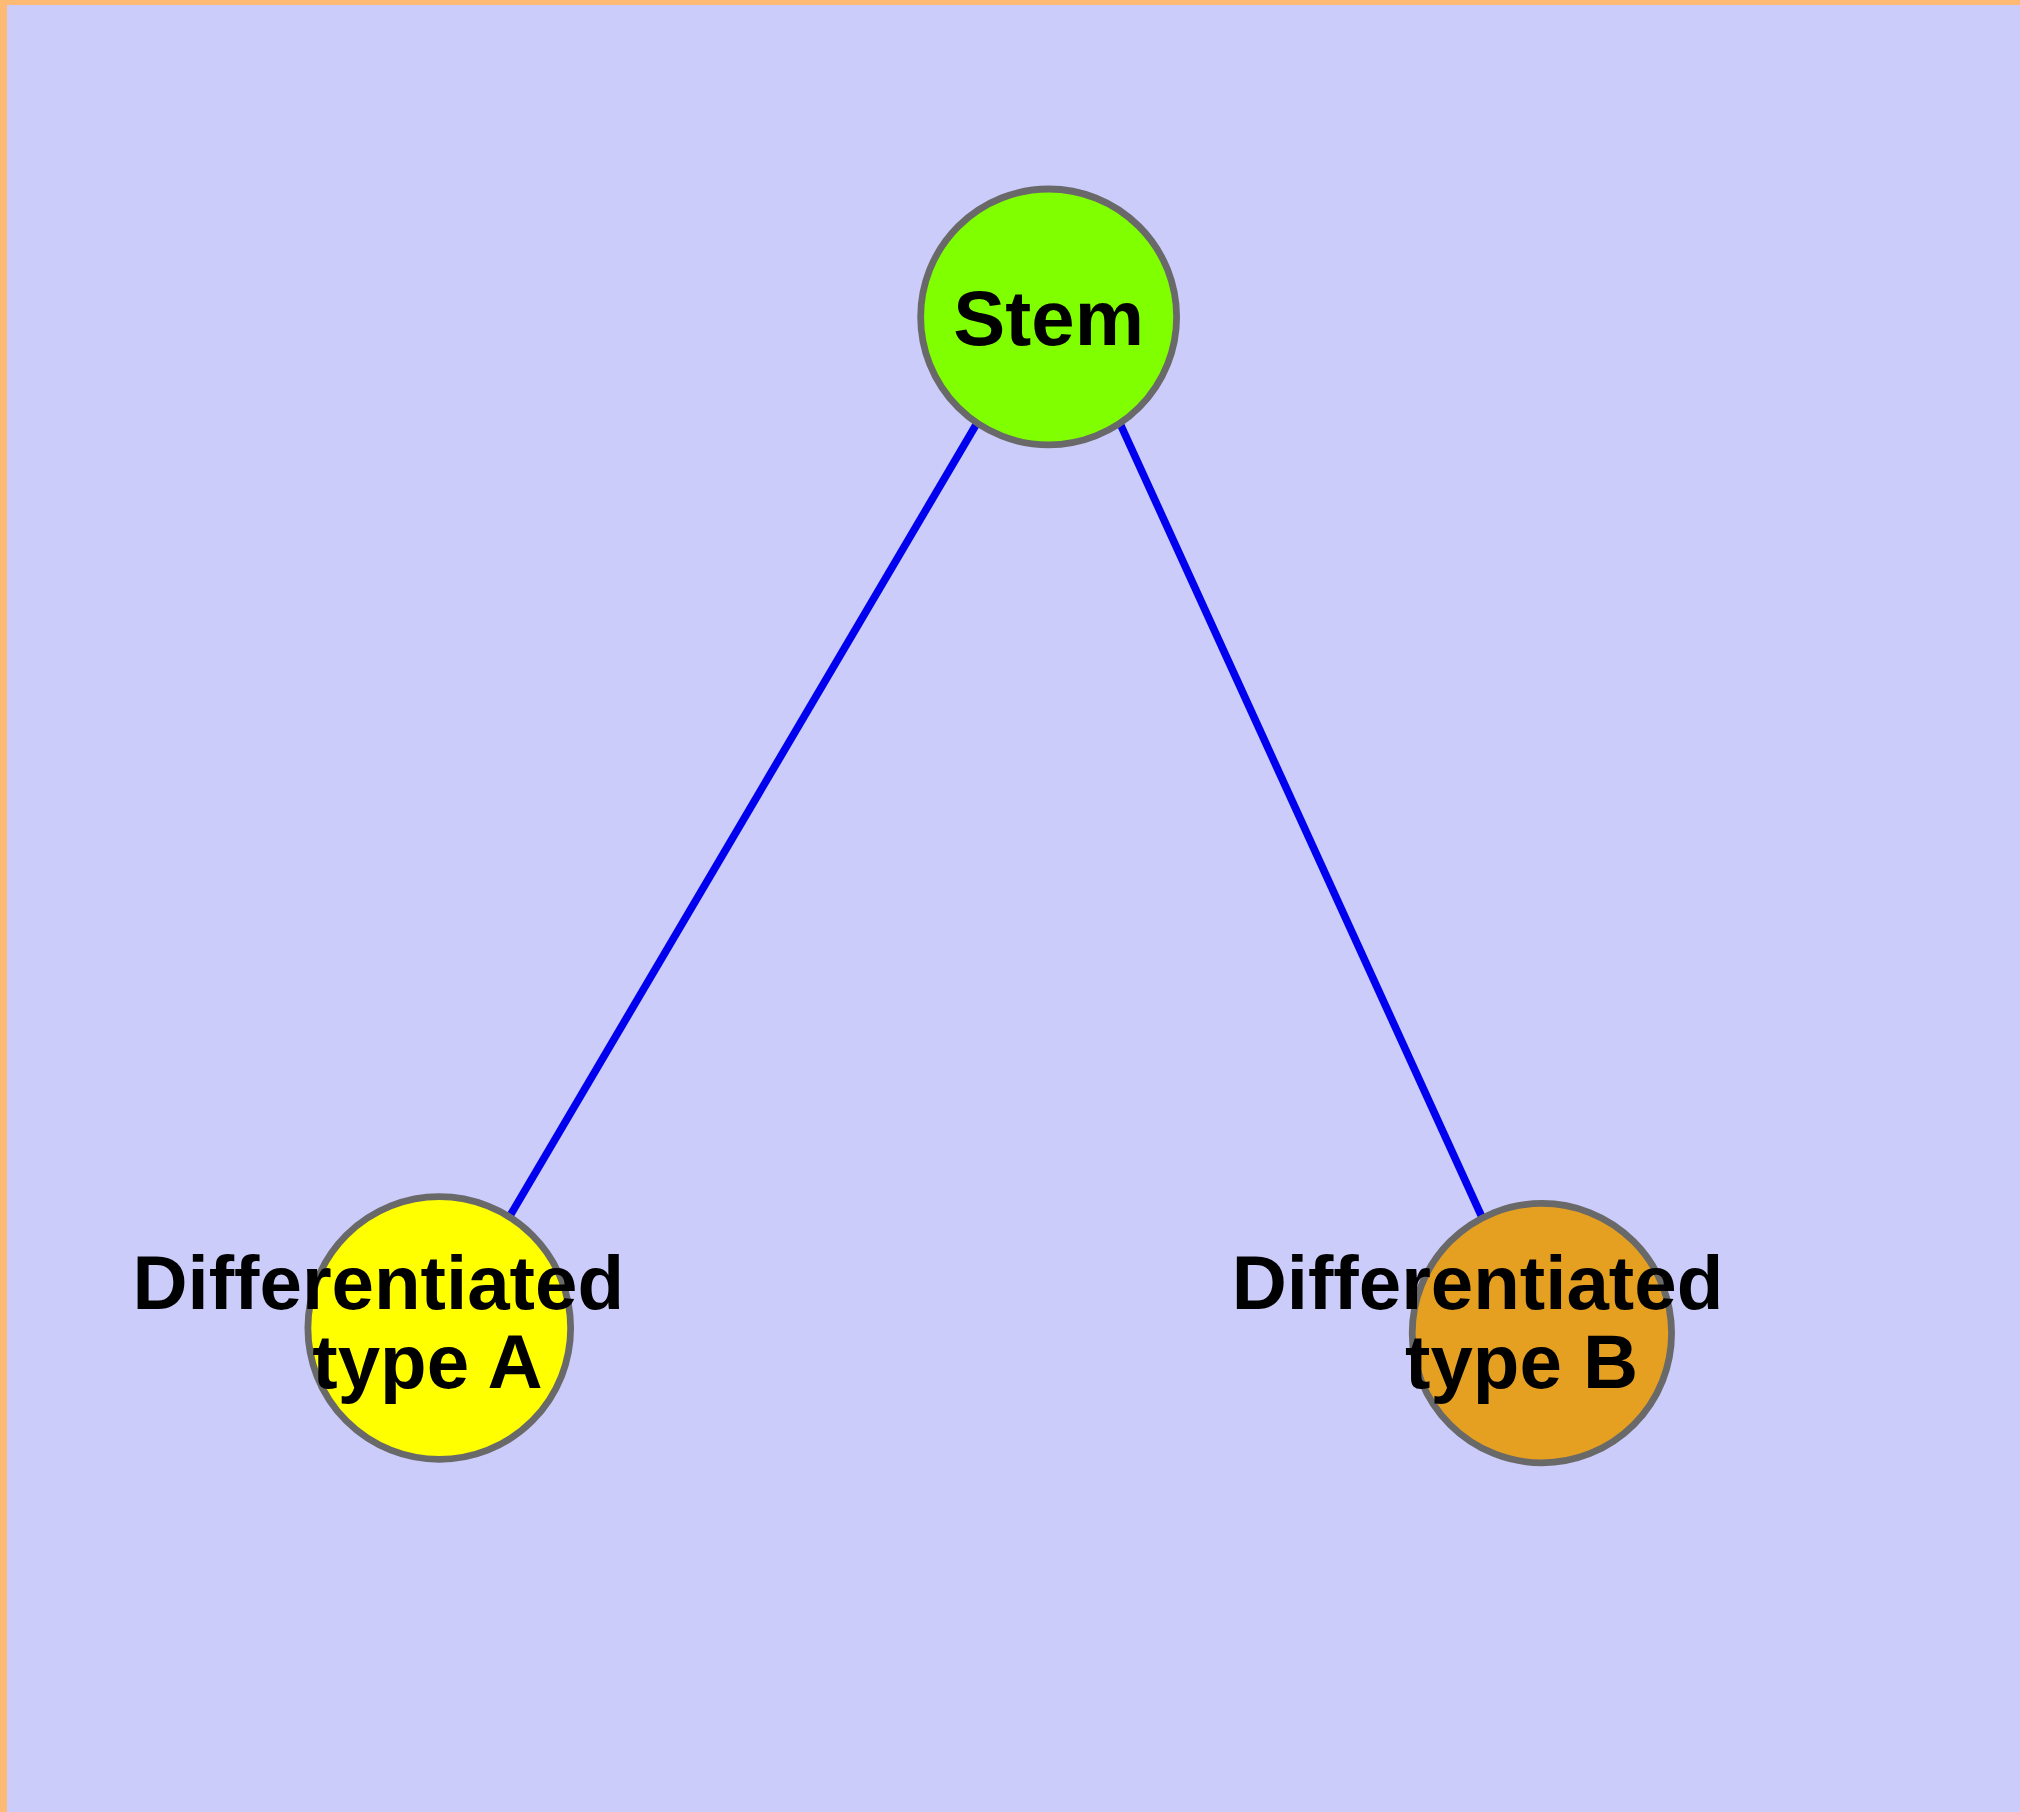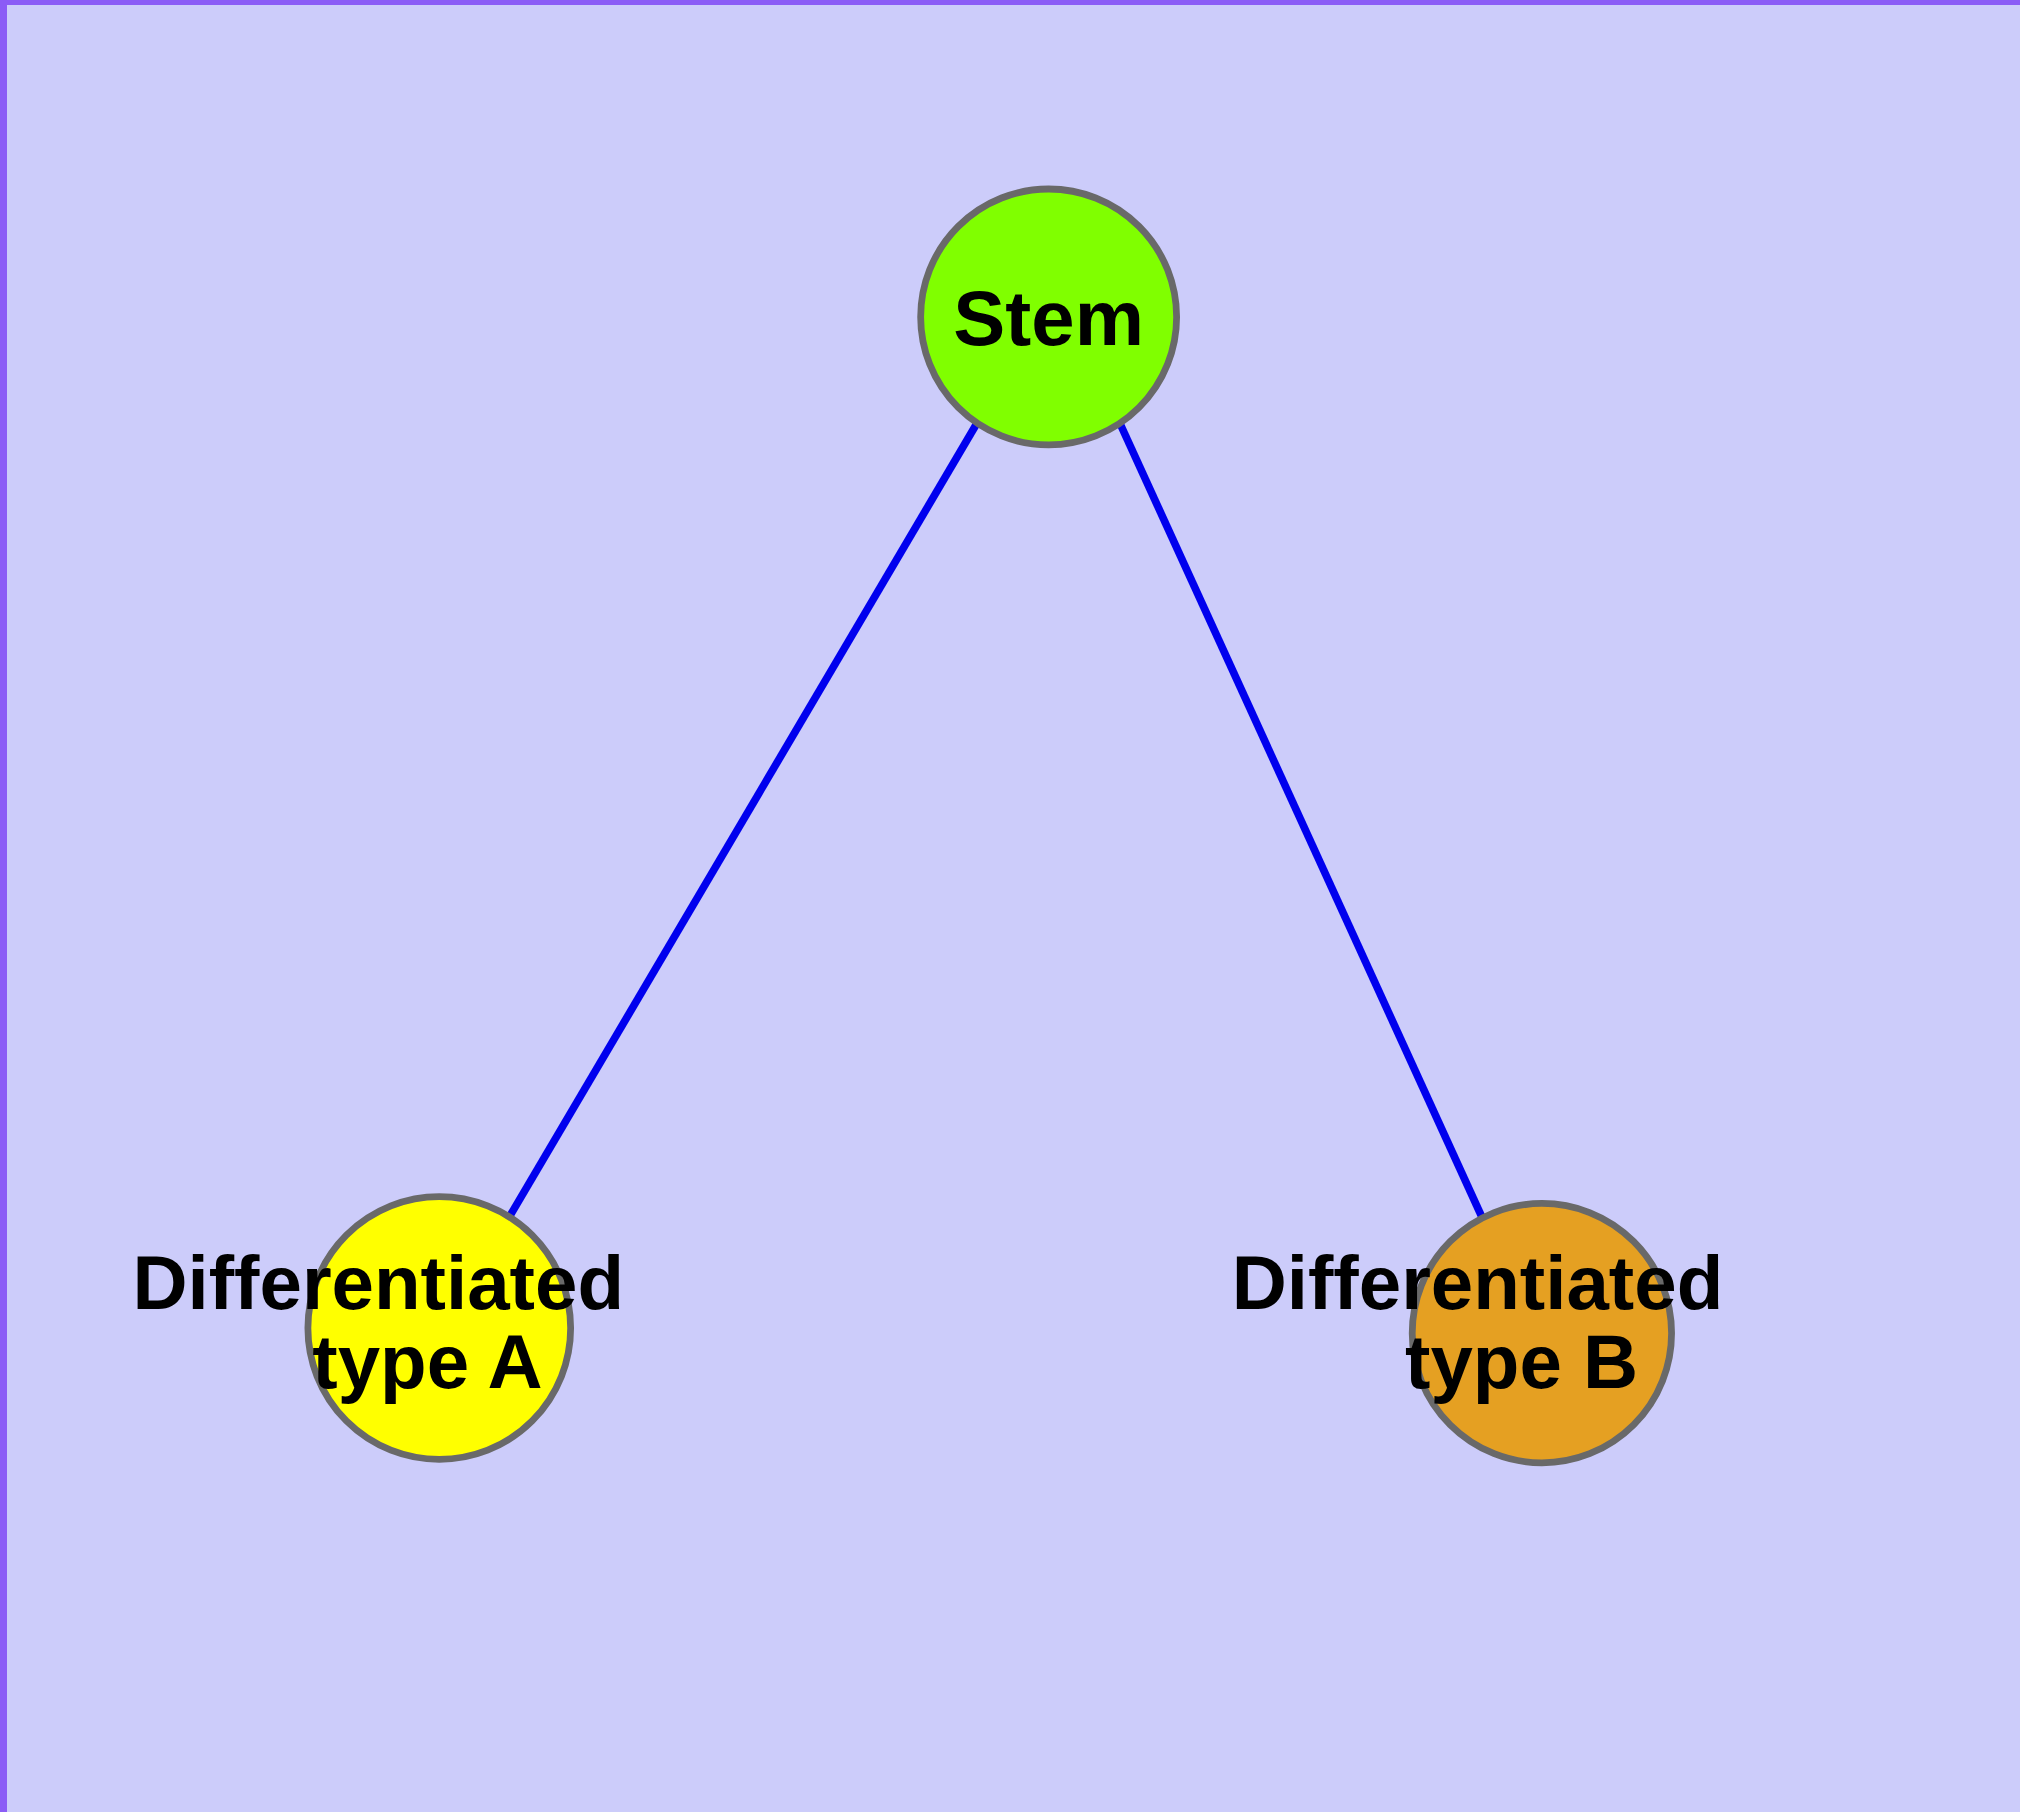--- a/index.html
+++ b/index.html
@@ -4,21 +4,21 @@
 <style>
   html, body {
     margin: 0;
     padding: 0;
     background: #ffffff;
   }
   #stage {
     position: relative;
     width: 2021px;
     height: 1812px;
-    background: #8b5cf6;
+    background: #fdba74;
     overflow: hidden;
     font-family: "Liberation Sans", sans-serif;
   }
   #canvas {
     position: absolute;
     left: 6.8px;
     top: 5.1px;
     width: 2014px;
     height: 1807px;
     background: #ccccfa;

